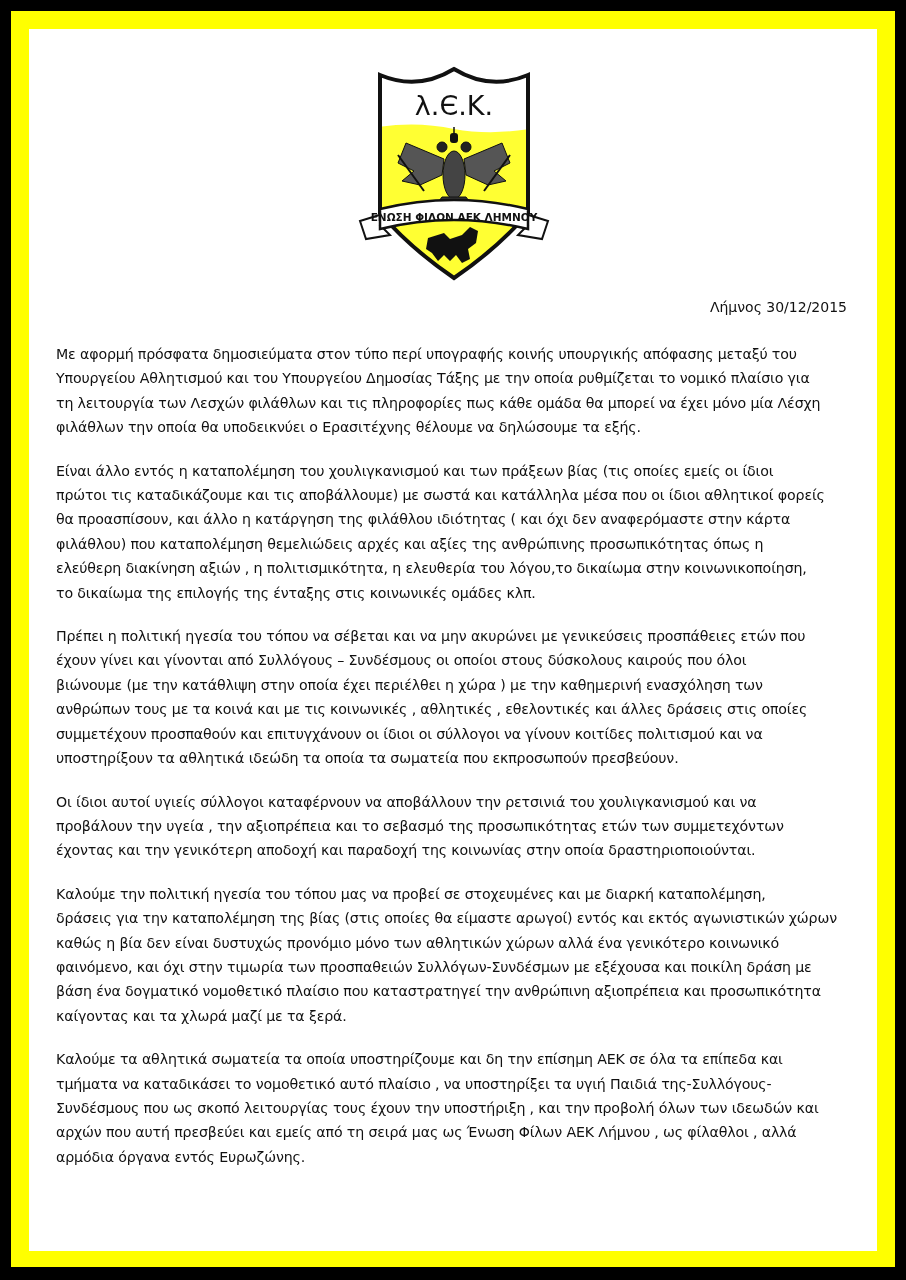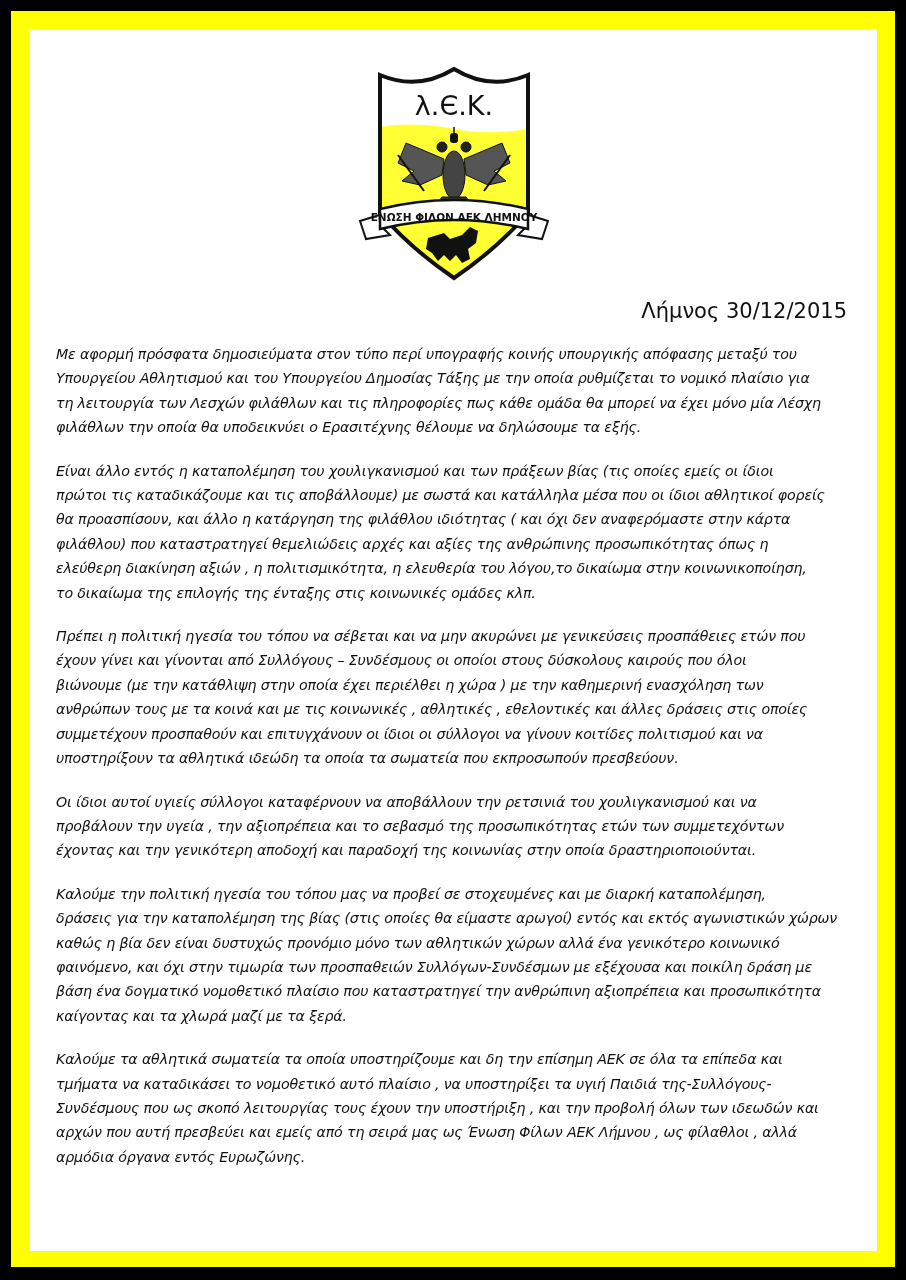--- a/index.html
+++ b/index.html
@@ -21,34 +21,34 @@
       background: #ffffff;
     }
     .logo {
       position: absolute;
       left: 358px; top: 63px;
       width: 192px; height: 218px;
     }
     .date {
       position: absolute;
       right: 59px; top: 299px;
-      font-size: 21px; color: #111;
+      font-size: 14px; color: #111;
       font-family: "DejaVu Sans", sans-serif;
     }
     .body-text {
       position: absolute;
       left: 56px; top: 342px; width: 800px;
       font-family: "DejaVu Sans", sans-serif;
       font-size: 14.2px;
       line-height: 24.4px;
       color: #111;
       letter-spacing: -0.15px;
     }
     .para { margin: 0 0 19px 0; }
-    .line { display: block; white-space: nowrap; font-style: italic; }
+    .line { display: block; white-space: nowrap; }
   </style>
 </head>
 <body>
 
 <div class="yellow-frame"></div>
 
 <div class="page"></div>
 
 <svg class="logo" viewBox="0 0 192 218">
   <defs>
@@ -97,21 +97,21 @@
   <p class="para">
     <span class="line">Με αφορμή πρόσφατα δημοσιεύματα στον τύπο περί υπογραφής κοινής υπουργικής απόφασης μεταξύ του</span>
     <span class="line">Υπουργείου Αθλητισμού και του Υπουργείου Δημοσίας Τάξης με την οποία ρυθμίζεται το νομικό πλαίσιο για</span>
     <span class="line">τη λειτουργία των Λεσχών φιλάθλων και τις πληροφορίες πως κάθε ομάδα θα μπορεί να έχει μόνο μία Λέσχη</span>
     <span class="line">φιλάθλων την οποία θα υποδεικνύει ο Ερασιτέχνης  θέλουμε να δηλώσουμε τα εξής.</span>
   </p>
   <p class="para">
     <span class="line">Είναι άλλο εντός η καταπολέμηση του χουλιγκανισμού και των πράξεων βίας (τις οποίες εμείς οι ίδιοι</span>
     <span class="line">πρώτοι τις καταδικάζουμε και τις αποβάλλουμε) με σωστά και κατάλληλα μέσα που οι ίδιοι αθλητικοί φορείς</span>
     <span class="line">θα προασπίσουν, και άλλο η κατάργηση της φιλάθλου ιδιότητας ( και όχι δεν αναφερόμαστε στην κάρτα</span>
-    <span class="line">φιλάθλου) που καταστρατηγεί θεμελιώδεις αρχές και αξίες της ανθρώπινης προσωπικότητας όπως η</span>
+    <span class="line">φιλάθλου) που καταπολέμηση θεμελιώδεις αρχές και αξίες της ανθρώπινης προσωπικότητας όπως η</span>
     <span class="line">ελεύθερη διακίνηση αξιών , η πολιτισμικότητα, η ελευθερία του λόγου,το δικαίωμα στην κοινωνικοποίηση,</span>
     <span class="line">το δικαίωμα  της επιλογής της ένταξης στις κοινωνικές ομάδες κλπ.</span>
   </p>
   <p class="para">
     <span class="line">Πρέπει η πολιτική ηγεσία του τόπου να σέβεται και να μην ακυρώνει με γενικεύσεις  προσπάθειες ετών που</span>
     <span class="line">έχουν γίνει και γίνονται από Συλλόγους – Συνδέσμους οι οποίοι στους δύσκολους καιρούς που όλοι</span>
     <span class="line">βιώνουμε (με την κατάθλιψη στην οποία έχει περιέλθει η χώρα ) με την καθημερινή ενασχόληση των</span>
     <span class="line">ανθρώπων τους με τα κοινά και με τις κοινωνικές , αθλητικές , εθελοντικές και άλλες δράσεις στις οποίες</span>
     <span class="line">συμμετέχουν προσπαθούν και επιτυγχάνουν οι ίδιοι οι σύλλογοι να γίνουν κοιτίδες πολιτισμού και να</span>
     <span class="line">υποστηρίξουν τα αθλητικά ιδεώδη τα οποία τα σωματεία που εκπροσωπούν  πρεσβεύουν.</span>

